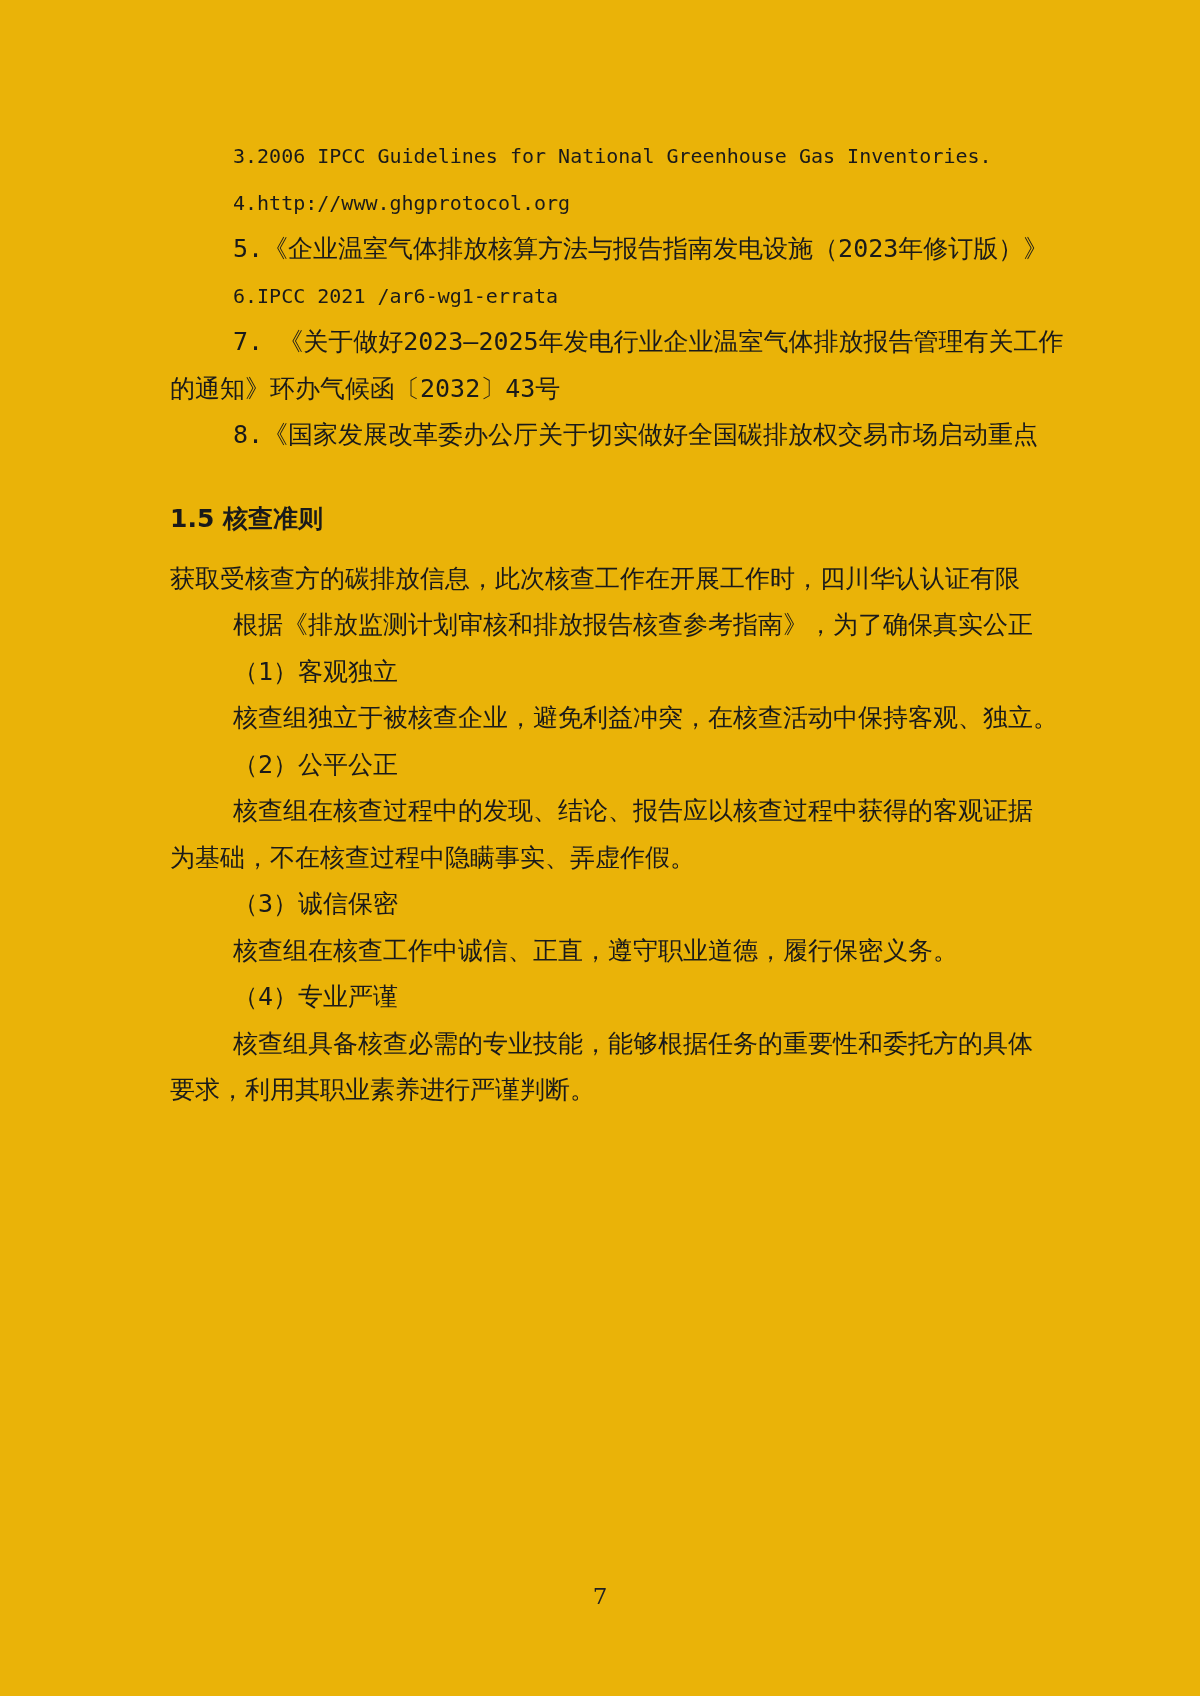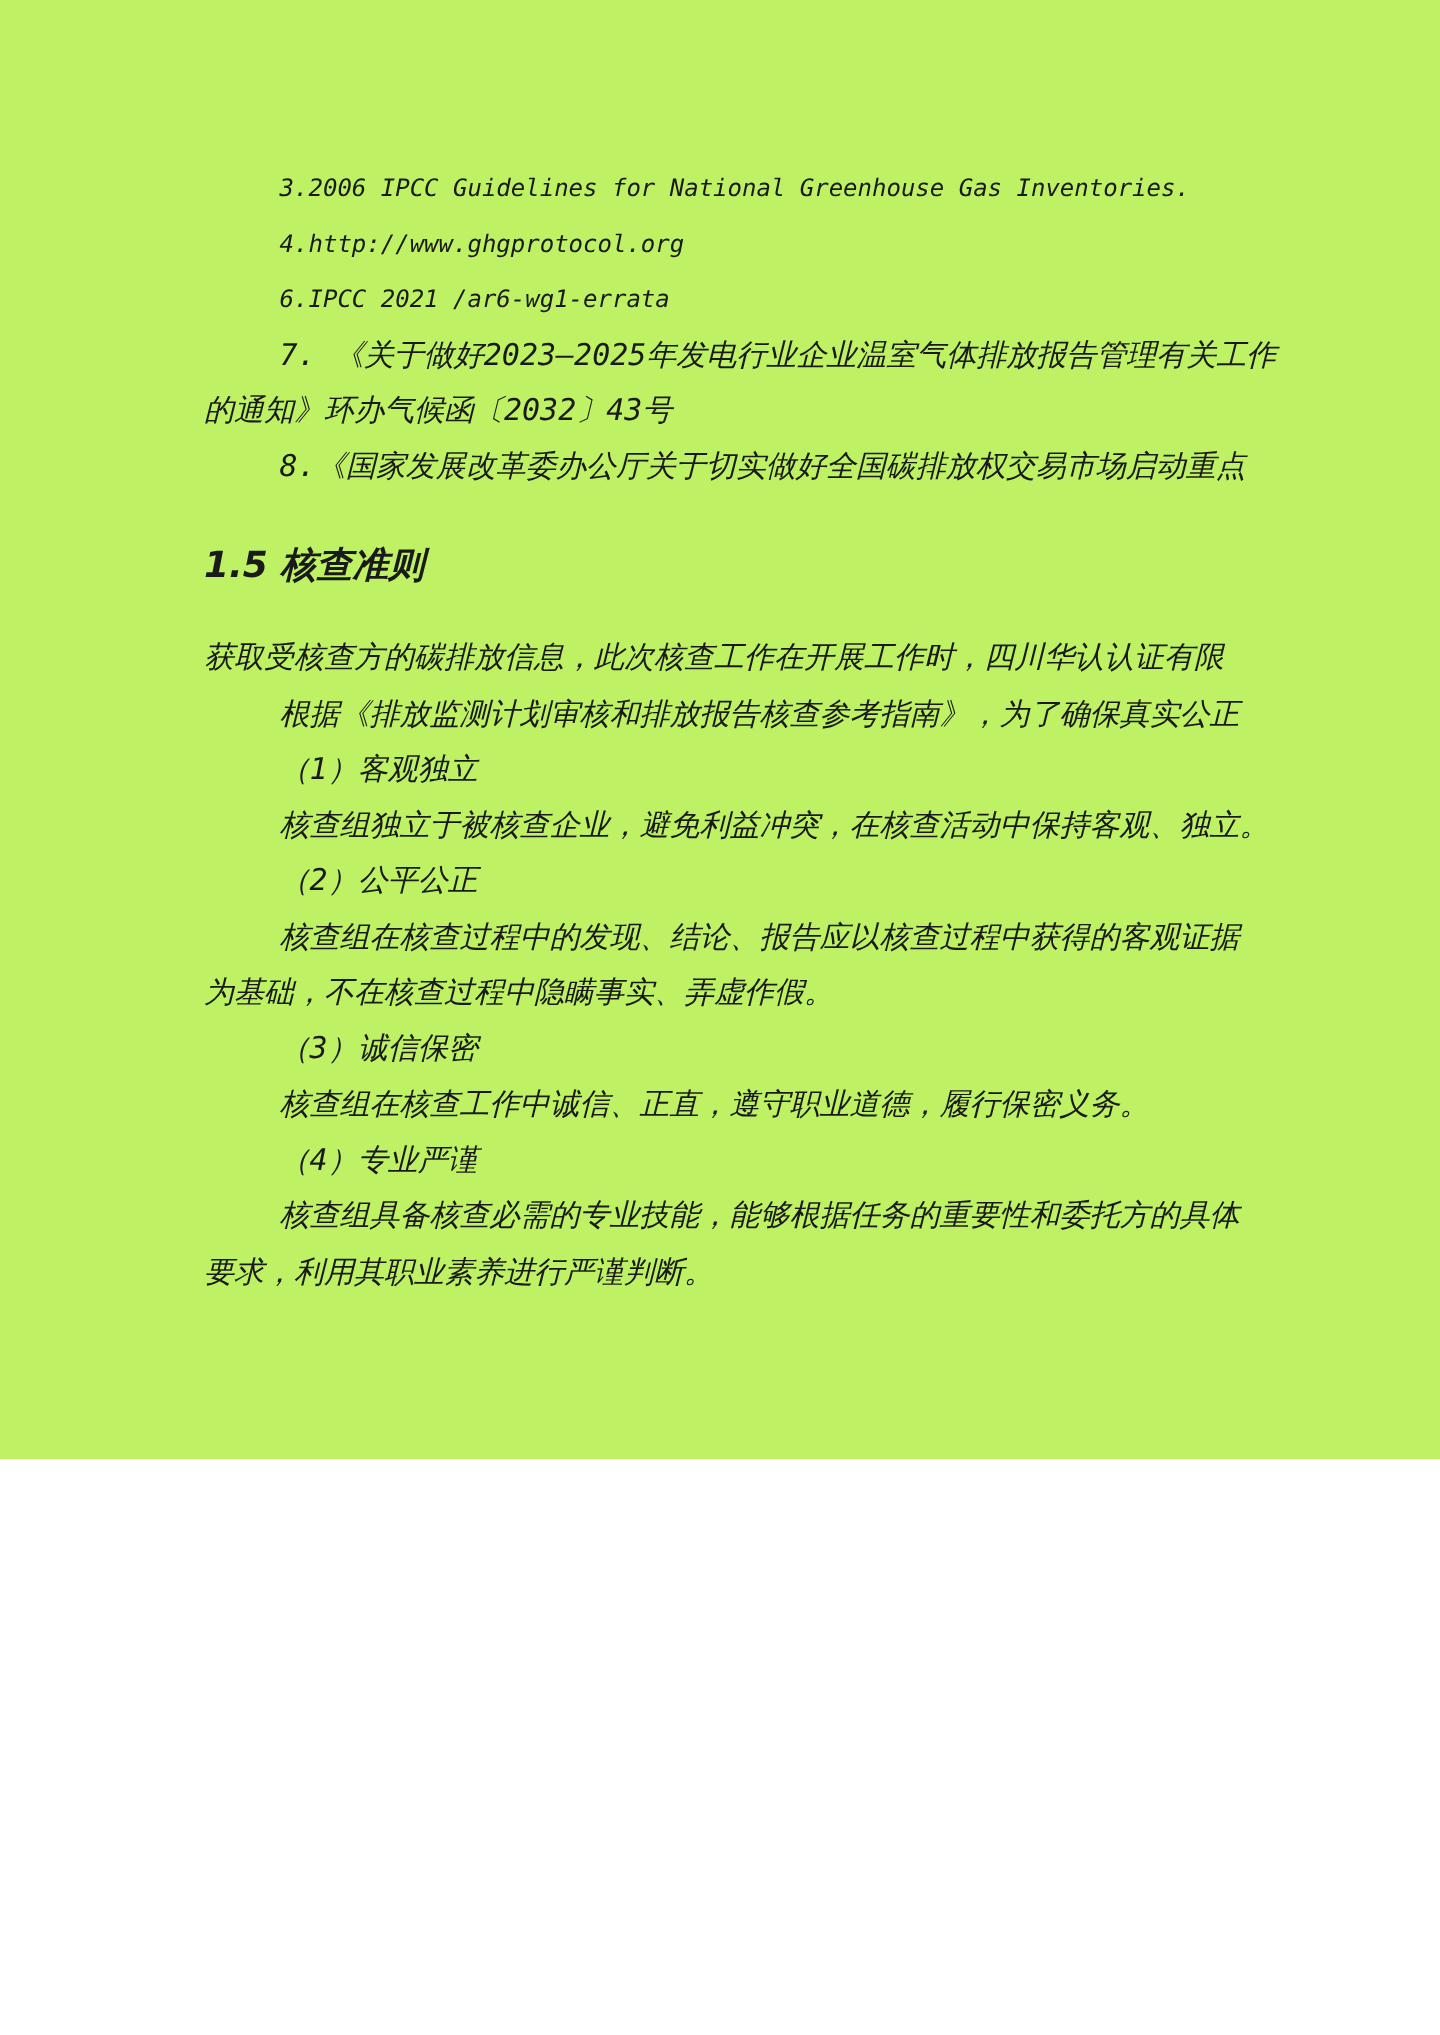--- a/index.html
+++ b/index.html
@@ -3,25 +3,24 @@
 <meta charset="utf-8">
 <style>
   html, body {
     margin: 0;
     padding: 0;
     background: #ffffff;
   }
   .page {
     position: relative;
     width: 1200px;
-    height: 1216px;
-    background: #bef264;
+    height: 1696px;
+    background: #eab308;
     overflow: hidden;
     color: #1a1a1a;
-    font-style: italic;
   }
   .content {
     position: absolute;
     top: 133px;
     left: 170px;
     width: 830px;
   }
   .line {
     line-height: 46.5px;
     height: 46.5px;
@@ -31,24 +30,24 @@
     letter-spacing: 0;
   }
   .indent {
     padding-left: 63px;
   }
   .latin {
     font-size: 20px;
     font-family: "DejaVu Sans Mono", monospace;
   }
   .section-heading {
-    margin: 35px 0 28px 0;
+    margin: 35px 0 12px 0;
     height: 50px;
     line-height: 50px;
-    font-size: 30px;
+    font-size: 25px;
     font-weight: bold;
     font-family: "DejaVu Sans", sans-serif;
     white-space: nowrap;
   }
   .page-number {
     position: absolute;
     top: 1583px;
     left: 0;
     width: 100%;
     text-align: center;
@@ -58,20 +57,21 @@
   }
 </style>
 </head>
 <body>
 
 <div class="page">
   <div class="content">
 
     <div class="line latin indent">3.2006 IPCC Guidelines for National Greenhouse Gas Inventories.</div>
     <div class="line latin indent">4.http://www.ghgprotocol.org</div>
+    <div class="line indent">5.《企业温室气体排放核算方法与报告指南发电设施（2023年修订版）》</div>
     <div class="line latin indent">6.IPCC 2021 /ar6-wg1-errata</div>
     <div class="line indent">7. 《关于做好2023—2025年发电行业企业温室气体排放报告管理有关工作</div>
     <div class="line">的通知》环办气候函〔2032〕43号</div>
     <div class="line indent">8.《国家发展改革委办公厅关于切实做好全国碳排放权交易市场启动重点</div>
 
     <h2 class="section-heading">1.5 核查准则</h2>
 
     <div class="line">获取受核查方的碳排放信息，此次核查工作在开展工作时，四川华认认证有限</div>
     <div class="line indent">根据《排放监测计划审核和排放报告核查参考指南》，为了确保真实公正</div>
     <div class="line indent">（1）客观独立</div>

